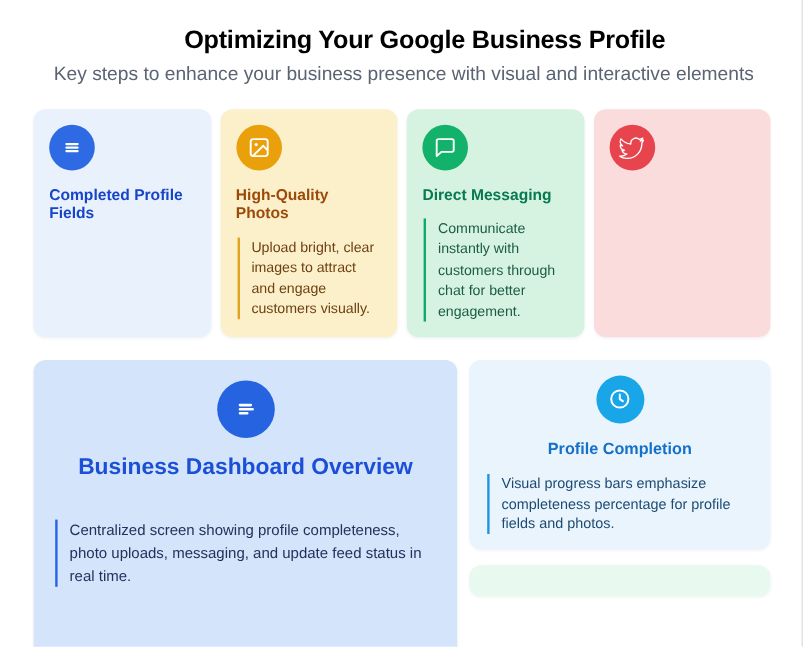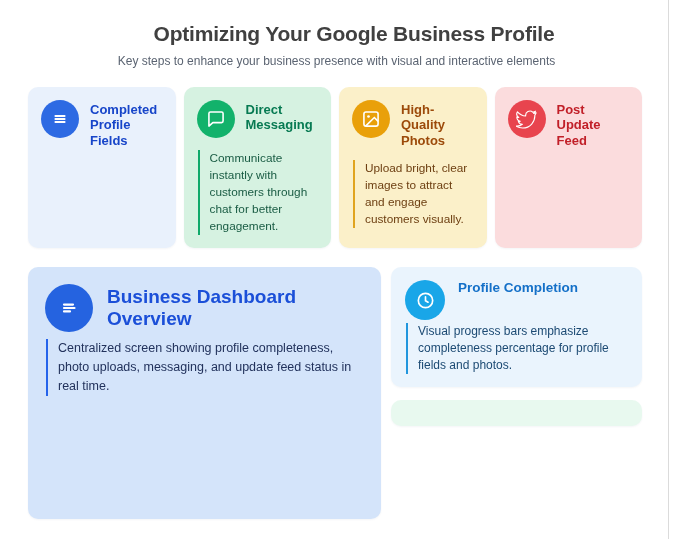--- a/index.html
+++ b/index.html
@@ -9,34 +9,34 @@
     font-family: "Liberation Sans", sans-serif;
     position: relative;
     overflow: hidden;
   }
   .right-edge-line {
     position: absolute; top: 0; bottom: 0; right: 4px;
     width: 1px; background: #dbdbdb;
   }
   header { text-align: center; padding-top: 22px; }
   .page-title {
-    font-size: 21px; font-weight: bold; color: #404040;
+    font-size: 21px; font-weight: bold; color: #000000;
     letter-spacing: -0.2px; margin-bottom: 8px; padding-left: 35px;
   }
-  .page-subtitle { font-size: 12px; color: #5b6472; }
+  .page-subtitle { font-size: 16px; color: #5b6472; }
 
   .content { margin: 19px 31px 0 28px; width: 614px; }
 
   .card {
     background: var(--bg);
     border-radius: 10px;
     padding: 13px;
     box-shadow: 0 1px 2px rgba(30,50,90,0.05);
   }
-  .card-head { display: flex; align-items: flex-start; gap: 11px; }
+  .card-head { display: flex; align-items: flex-start; gap: 11px; flex-direction: column; }
   .icon-circle {
     width: 38px; height: 38px; min-width: 38px;
     border-radius: 50%;
     background: var(--icon_bg);
     display: flex; align-items: center; justify-content: center;
   }
   .card-title {
     color: var(--title);
     font-size: 13px; font-weight: bold; line-height: 1.18;
     padding-top: 2px;
@@ -53,28 +53,28 @@
     display: grid;
     grid-template-columns: repeat(4, 1fr);
     gap: 8px;
   }
 
   .bottom-row { display: flex; gap: 10px; margin-top: 19px; }
   .main-card { width: 353px; min-height: 252px; padding: 17px; }
   .main-card .icon-circle { width: 48px; height: 48px; min-width: 48px; }
   .main-card .card-head { align-items: center; gap: 14px; }
   .main-card .card-title { font-size: 19px; padding-top: 0; }
-  .main-card .card-body { font-size: 12.5px; line-height: 1.5; margin-top: 7px; }
+  .main-card .card-body { font-size: 12.5px; line-height: 1.5; margin-top: 32px; }
 
   .side-col { display: flex; flex-direction: column; gap: 13px; width: 251px; }
   .side-card { padding: 13px 14px; }
-  .side-card .card-head { align-items: flex-start; gap: 13px; }
+  .side-card .card-head { align-items: center; gap: 13px; }
   .side-card .icon-circle { width: 40px; height: 40px; min-width: 40px; }
   .side-card .card-title { font-size: 13.5px; padding-top: 0; }
-  .side-card .card-body { font-size: 12px; line-height: 1.4; margin-top: 3px; }
+  .side-card .card-body { font-size: 12px; line-height: 1.4; margin-top: 13px; }
 </style>
 </head>
 <body>
 
 <div class="right-edge-line"></div>
 
 <header>
   <div class="page-title">Optimizing Your Google Business Profile</div>
   <div class="page-subtitle">Key steps to enhance your business presence with visual and interactive elements</div>
 </header>
@@ -87,54 +87,53 @@
       <div class="card-head">
         <span class="icon-circle">
           <svg width="20" height="20" viewBox="0 0 24 24" fill="none">
             <path d="M6.5 8.5h11M6.5 12h11M6.5 15.5h11" stroke="#fff" stroke-width="2.4" stroke-linecap="round"></path>
           </svg>
         </span>
         <h3 class="card-title">Completed Profile Fields</h3>
       </div>
     </div>
 
-    <div class="card" style="--bg: #d6f2e1; --icon_bg: #12b26b; --title: #077a52; --body: #1a5c44; --accent: #10a96a;">
-      <div class="card-head">
-        <span class="icon-circle">
-          <svg width="20" height="20" viewBox="0 0 24 24" fill="none">
-            <path d="M20.5 14.5a1.8 1.8 0 0 1-1.8 1.8H8.2l-4.7 4.2V5.3a1.8 1.8 0 0 1 1.8-1.8h13.4a1.8 1.8 0 0 1 1.8 1.8z" stroke="#fff" stroke-width="1.9" stroke-linejoin="round"></path>
-          </svg>
-        </span>
-        <h3 class="card-title">Direct Messaging</h3>
-      </div>
-      <p class="card-body">Communicate instantly with customers through chat for better engagement.</p>
-    </div>
-
     <div class="card" style="--bg: #fbf0c9; --icon_bg: #e9a00a; --title: #9c4a0a; --body: #6e4013; --accent: #e0a41f;">
       <div class="card-head">
         <span class="icon-circle">
           <svg width="20" height="20" viewBox="0 0 24 24" fill="none">
             <rect x="3.5" y="3.5" width="17" height="17" rx="2.5" stroke="#fff" stroke-width="1.9"></rect>
             <circle cx="9" cy="9" r="1.6" fill="#fff"></circle>
             <path d="M20.5 14.8 16 10.2 5.5 20.5" stroke="#fff" stroke-width="1.9"></path>
           </svg>
         </span>
         <h3 class="card-title">High-Quality Photos</h3>
       </div>
       <p class="card-body">Upload bright, clear images to attract and engage customers visually.</p>
     </div>
 
+    <div class="card" style="--bg: #d6f2e1; --icon_bg: #12b26b; --title: #077a52; --body: #1a5c44; --accent: #10a96a;">
+      <div class="card-head">
+        <span class="icon-circle">
+          <svg width="20" height="20" viewBox="0 0 24 24" fill="none">
+            <path d="M20.5 14.5a1.8 1.8 0 0 1-1.8 1.8H8.2l-4.7 4.2V5.3a1.8 1.8 0 0 1 1.8-1.8h13.4a1.8 1.8 0 0 1 1.8 1.8z" stroke="#fff" stroke-width="1.9" stroke-linejoin="round"></path>
+          </svg>
+        </span>
+        <h3 class="card-title">Direct Messaging</h3>
+      </div>
+      <p class="card-body">Communicate instantly with customers through chat for better engagement.</p>
+    </div>
+
     <div class="card" style="--bg: #fbdcdd; --icon_bg: #e8444e; --title: #c11f28; --body: #8c2d38; --accent: #d8444e;">
       <div class="card-head">
         <span class="icon-circle">
           <svg width="21" height="21" viewBox="0 0 24 24" fill="none">
             <path d="M23 4.37a9.6 9.6 0 0 1-2.83.83 4.94 4.94 0 0 0 2.17-2.72c-.95.56-2 .96-3.12 1.18a4.92 4.92 0 0 0-8.15 4.37A13.94 13.94 0 0 1 1.64 3.16a4.92 4.92 0 0 0 1.52 6.56 4.9 4.9 0 0 1-2.2-.62v.06a4.93 4.93 0 0 0 3.95 4.83 4.9 4.9 0 0 1-2.22.08 4.93 4.93 0 0 0 4.6 3.42A9.87 9.87 0 0 1 0 19.54a13.9 13.9 0 0 0 7.55 2.21c9.06 0 14.01-7.5 14.01-14.01 0-.21 0-.43-.02-.64A10 10 0 0 0 23 4.37z" stroke="#fff" stroke-width="1.3" stroke-linejoin="round"></path>
           </svg>
         </span>
-        <h3 class="card-title">Post Update Feed</h3>
       </div>
     </div>
 
   </div>
 
   <div class="bottom-row">
 
     <div class="card main-card" style="--bg: #d4e4fa; --icon_bg: #2563e0; --title: #1b4fd8; --body: #22325c; --accent: #2563eb;">
       <div class="card-head">
         <span class="icon-circle">

